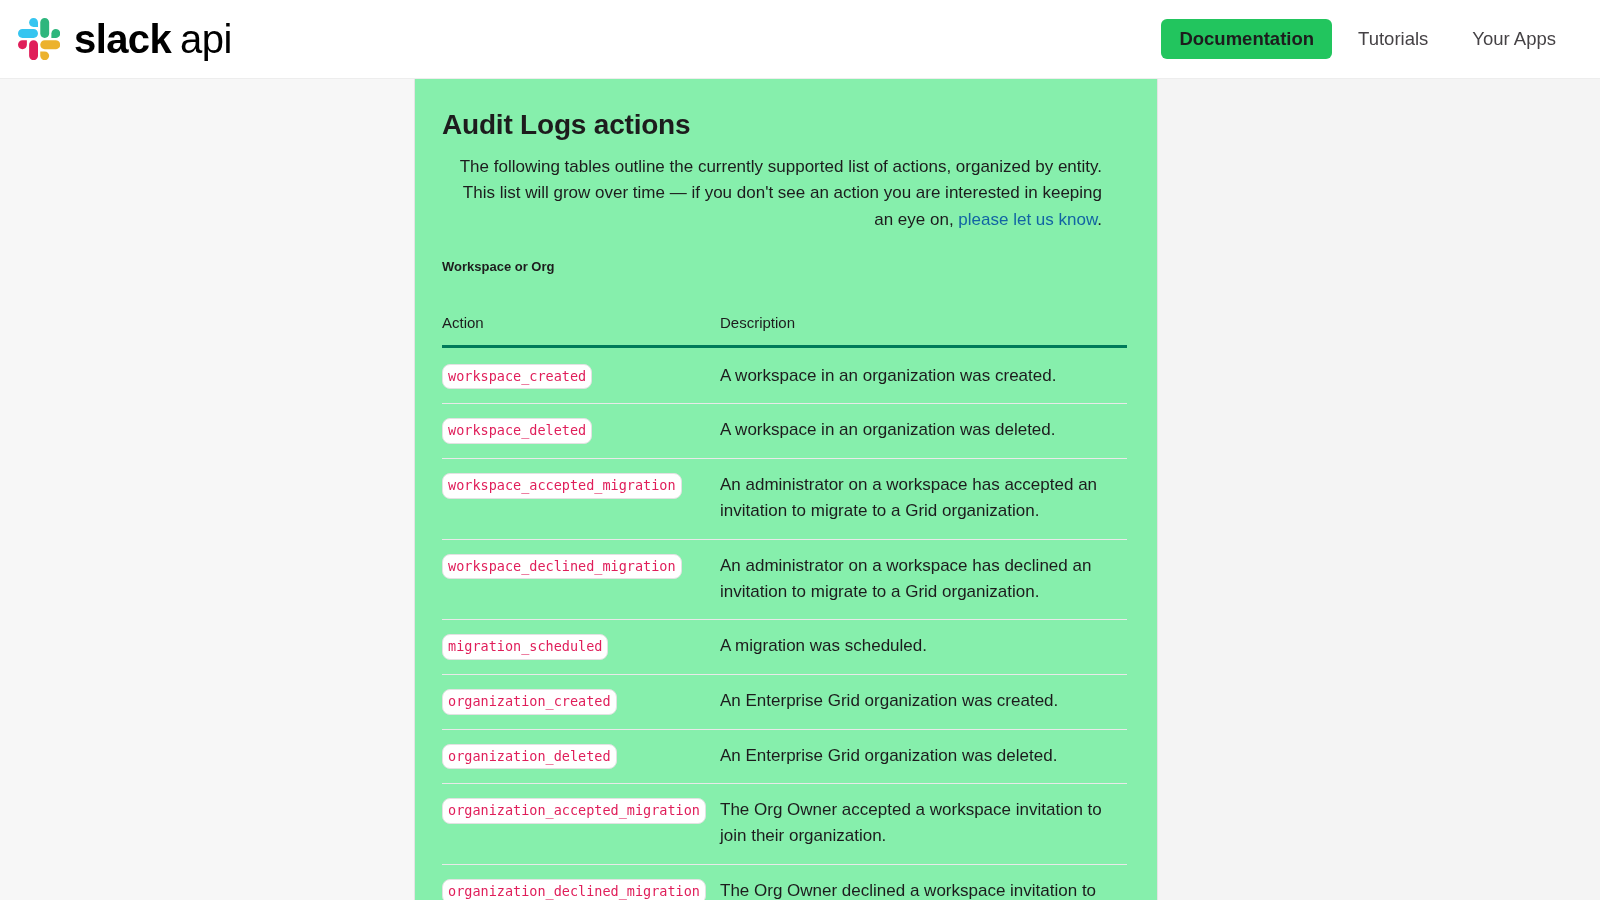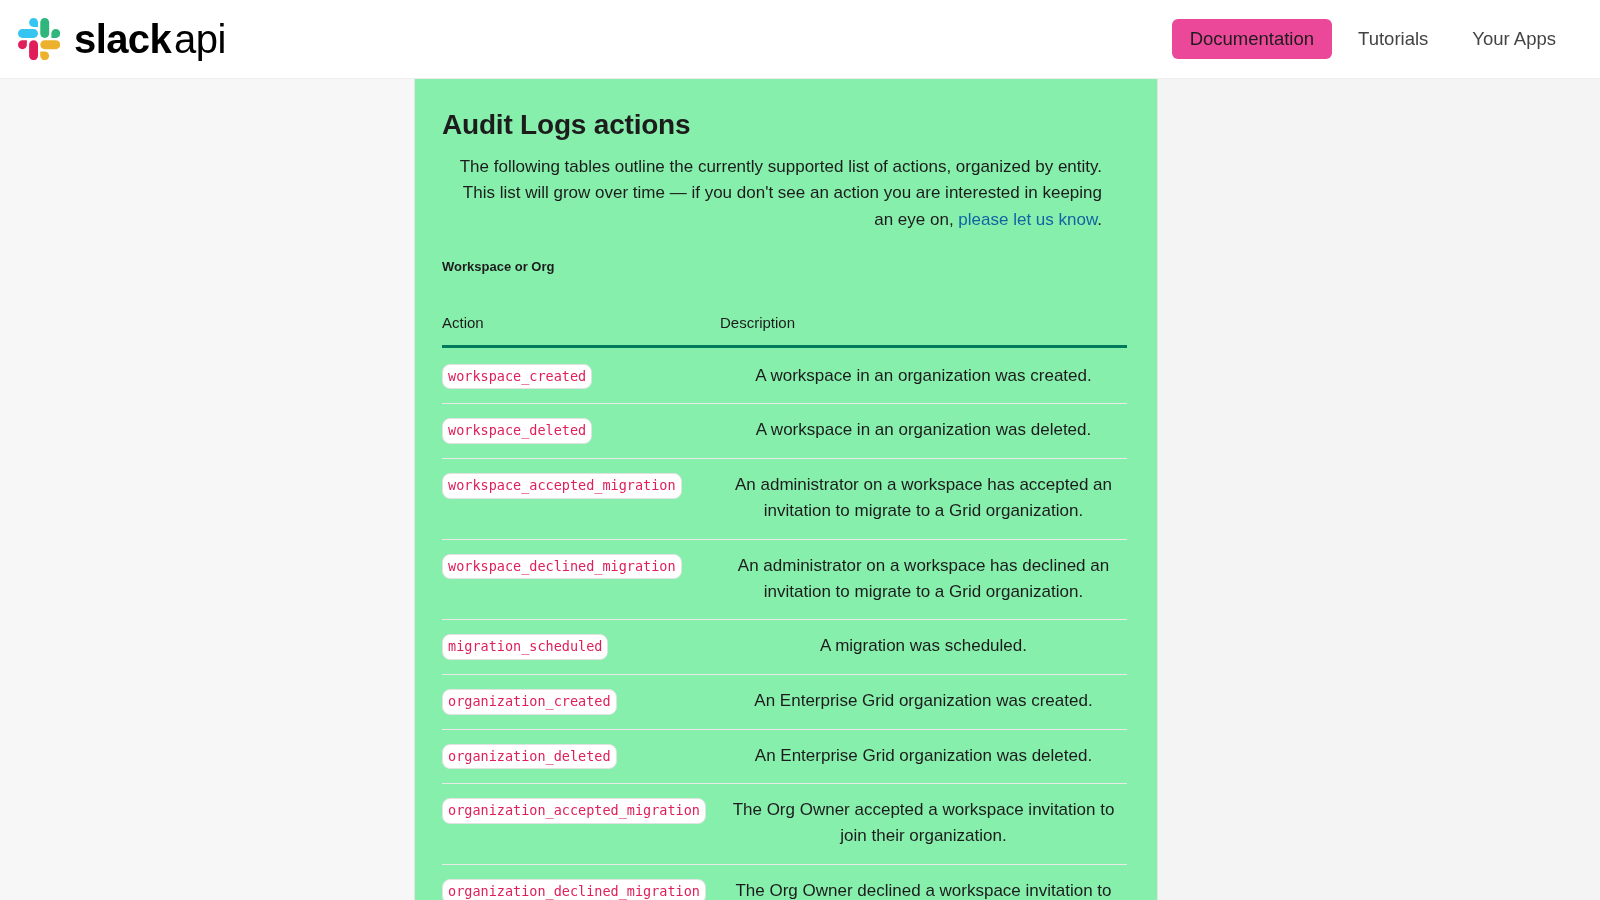--- a/index.html
+++ b/index.html
@@ -41,21 +41,21 @@
   .slack-mark { width: 42px; height: 42px; display: block; flex: none; }
 
   .brand-wordmark {
     font-size: 40px;
     letter-spacing: -0.6px;
     line-height: 1;
     color: #000000;
     white-space: nowrap;
     display: flex;
     align-items: baseline;
-    gap: 3px;
+    gap: 9px;
   }
   .brand-wordmark .wm-slack { font-weight: 700; }
   .brand-wordmark .wm-api { font-weight: 400; }
 
   .site-nav {
     display: flex;
     align-items: center;
     gap: 8px;
   }
 
@@ -63,23 +63,23 @@
     font-size: 18.5px;
     color: #454245;
     text-decoration: none;
     padding: 9px 18px;
     border-radius: 6px;
     white-space: nowrap;
     cursor: pointer;
     line-height: 1.2;
   }
   .nav-link.is-active {
-    background: #ec4899;
-    color: #1d1c1d;
-    font-weight: 400;
+    background: #22c55e;
+    color: #1d1c1d;
+    font-weight: 700;
   }
 
   
   .page-shell {
     display: flex;
     height: 821px;
     background: #f4f4f4;
   }
 
   .rail-left {
@@ -159,21 +159,21 @@
   .actions-table td {
     padding: 13px 0 14px 0;
     border-bottom: 1px solid #e9e9e9;
     vertical-align: top;
     font-size: 17px;
     line-height: 1.55;
     color: #1d1c1d;
   }
 
   .actions-table td.cell-action { padding-right: 12px; }
-  .actions-table td.cell-desc   { padding-left: 0; text-align: center; }
+  .actions-table td.cell-desc   { padding-left: 0; }
 
   .actions-table tr:first-child td { padding-top: 15px; }
 
   code.tok {
     display: inline-block;
     font-family: "DejaVu Sans Mono", monospace;
     font-size: 13.5px;
     line-height: 1.45;
     color: #e01e5a;
     background: #ffffff;

